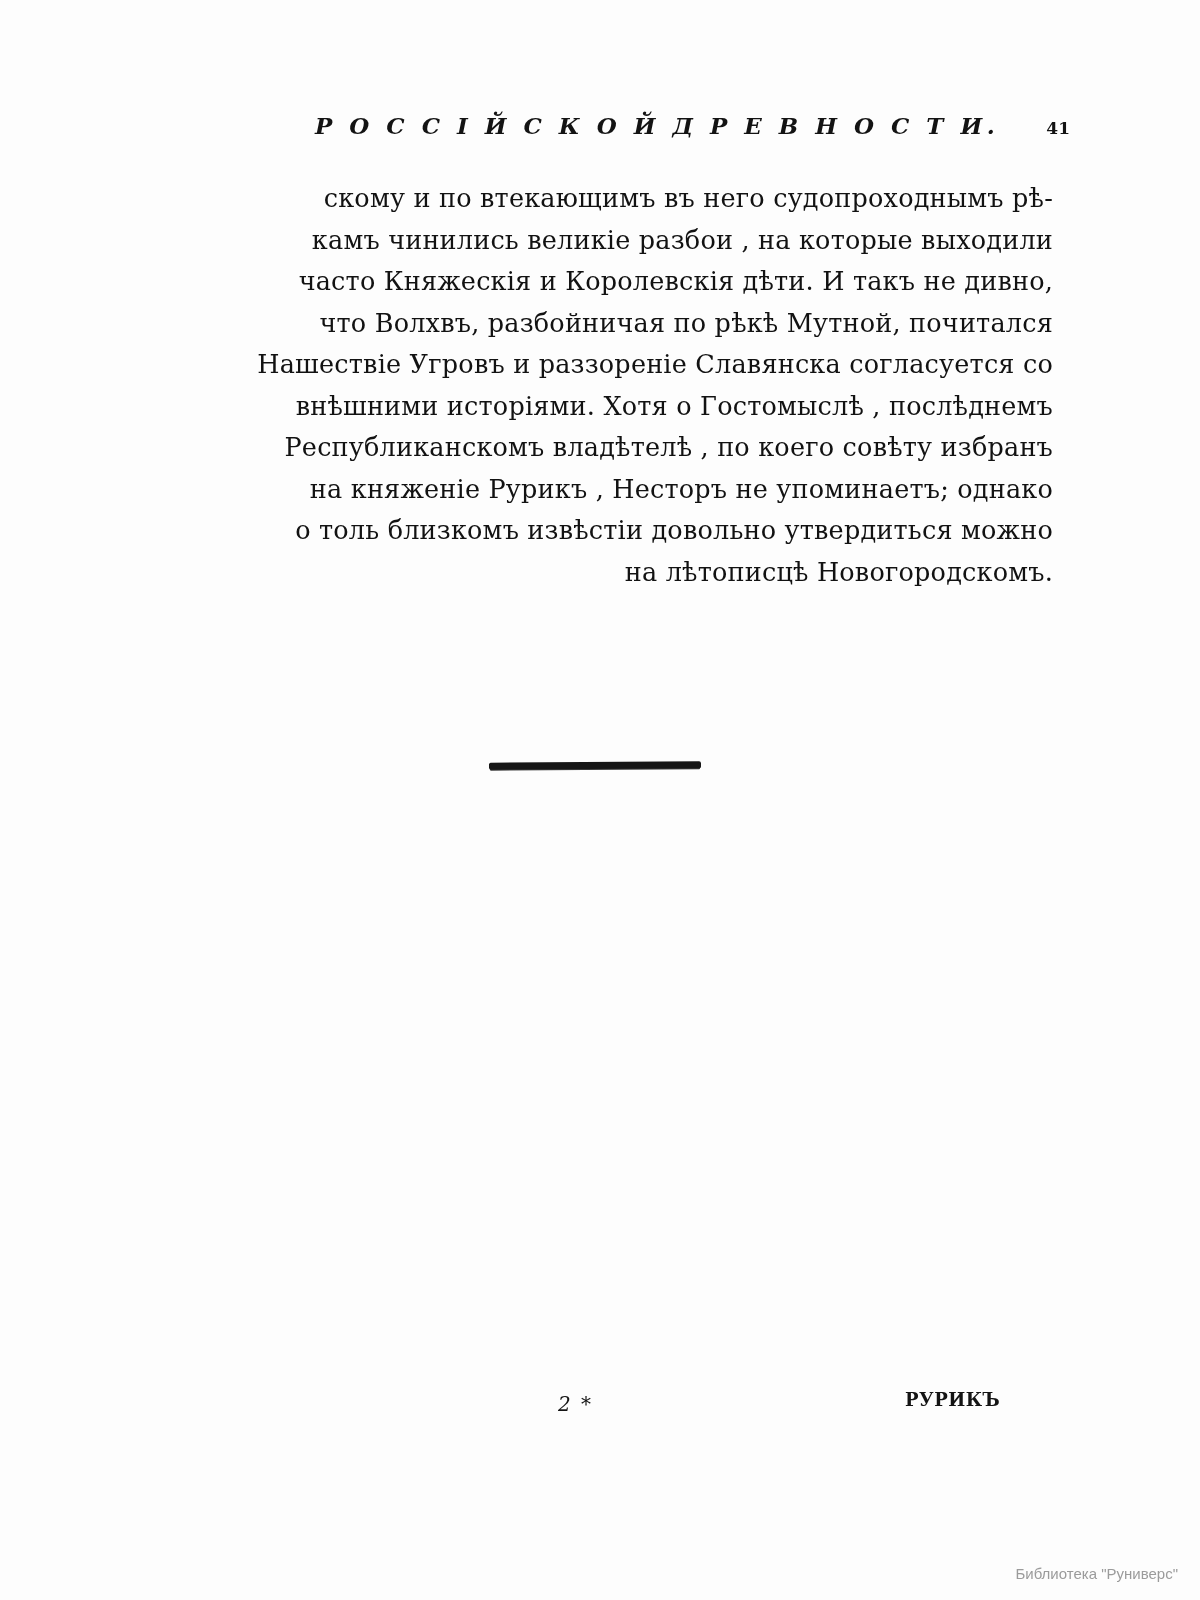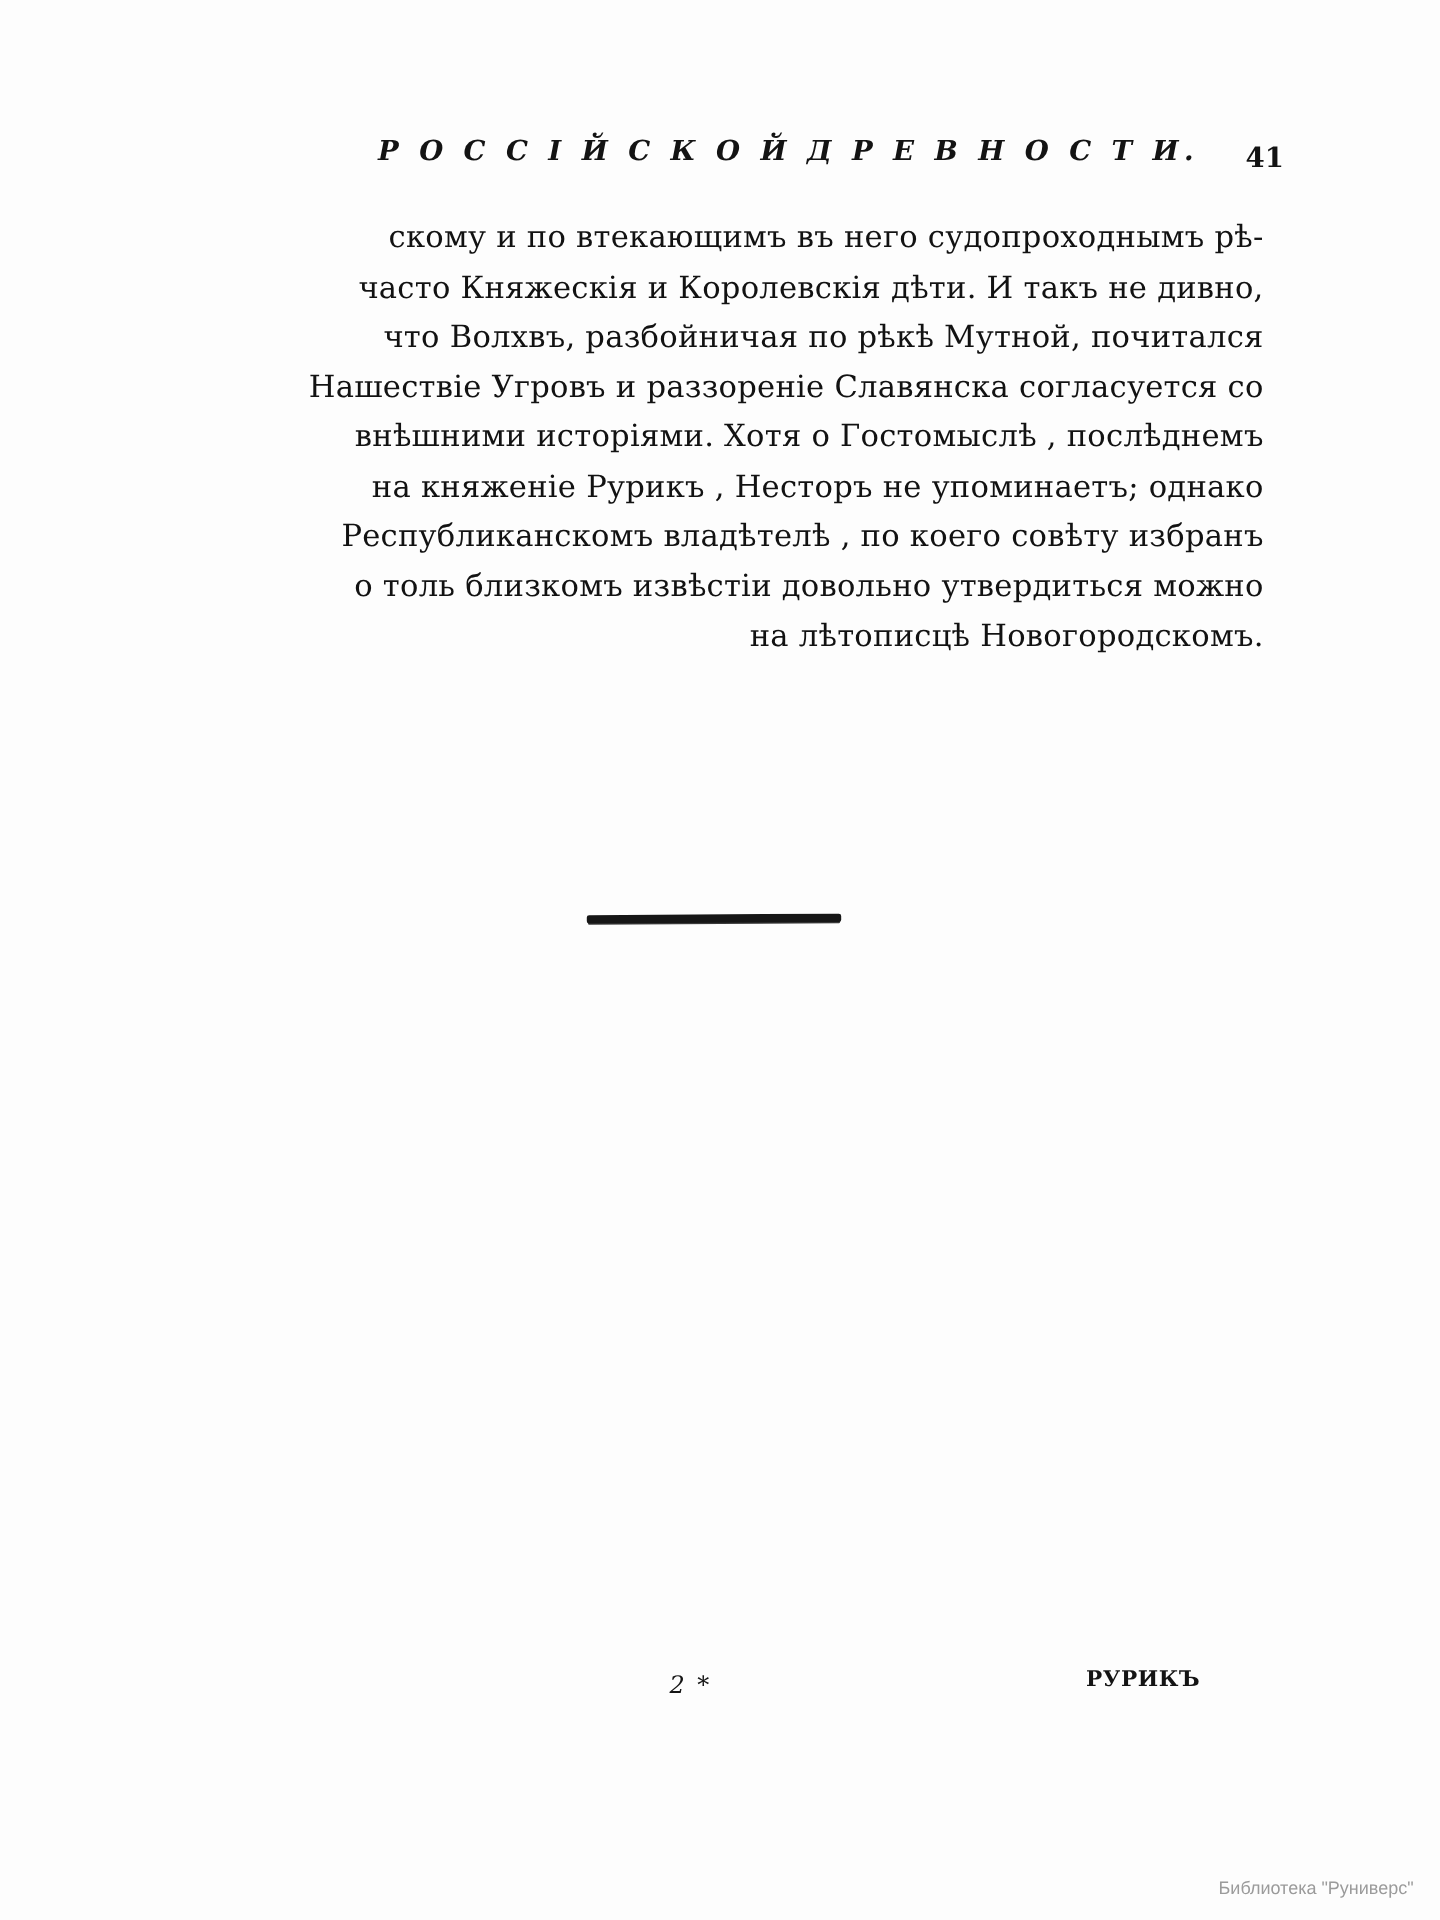--- a/index.html
+++ b/index.html
@@ -44,21 +44,21 @@
     letter-spacing: 4.5px;
     color: #131313;
     white-space: nowrap;
   }
   .page-number {
     position: absolute;
     right: 0;
     top: 6px;
     font-family: "DejaVu Serif", serif;
     font-weight: 700;
-    font-size: 23px;
+    font-size: 17px;
     color: #131313;
   }
 
   
   .body-text {
     position: absolute;
     left: 133px;
     top: 178px;
     width: 920px;
   }
@@ -122,26 +122,27 @@
 
 <div class="page">
 
   <div class="header">
     <div class="running-title">Р О С С І Й С К О Й   Д Р Е В Н О С Т И.</div>
     <div class="page-number">41</div>
   </div>
 
   <div class="body-text">
     <div class="line">скому и по втекающимъ въ него судопроходнымъ  рѣ-</div>
+    <div class="line">камъ чинились   великіе разбои ,   на которые   выходили</div>
     <div class="line">часто Княжескія и Королевскія дѣти. И такъ не дивно,</div>
     <div class="line">что Волхвъ, разбойничая по рѣкѣ Мутной,   почитался</div>
     <div class="line">Нашествіе Угровъ и раззореніе Славянска согласуется со</div>
     <div class="line">внѣшними исторіями. Хотя о Гостомыслѣ , послѣднемъ</div>
+    <div class="line">Республиканскомъ владѣтелѣ ,   по коего совѣту избранъ</div>
     <div class="line">на княженіе Рурикъ , Несторъ не упоминаетъ;   однако</div>
-    <div class="line">Республиканскомъ владѣтелѣ ,   по коего совѣту избранъ</div>
     <div class="line">о толь близкомъ извѣстіи довольно утвердиться можно</div>
     <div class="line">на лѣтописцѣ Новогородскомъ.</div>
   </div>
 
   <div class="rule"></div>
 
   <div class="signature">2 *</div>
   <div class="catchword">РУРИКЪ</div>
 
   <div class="watermark">Библиотека "Руниверс"</div>

